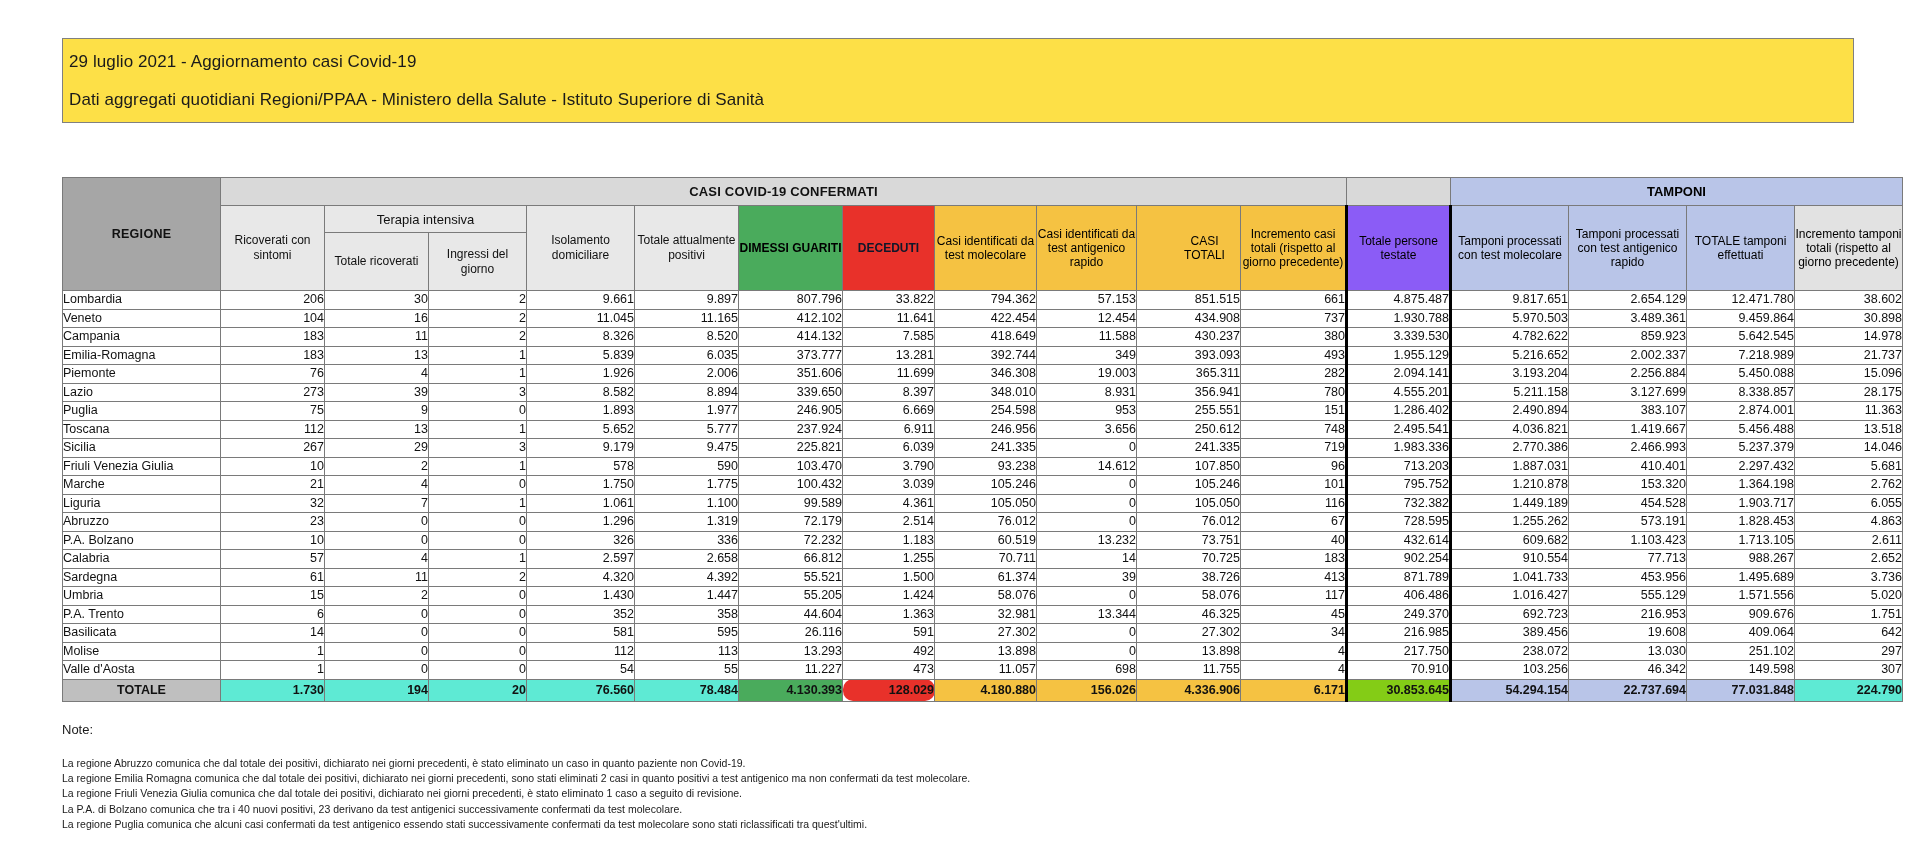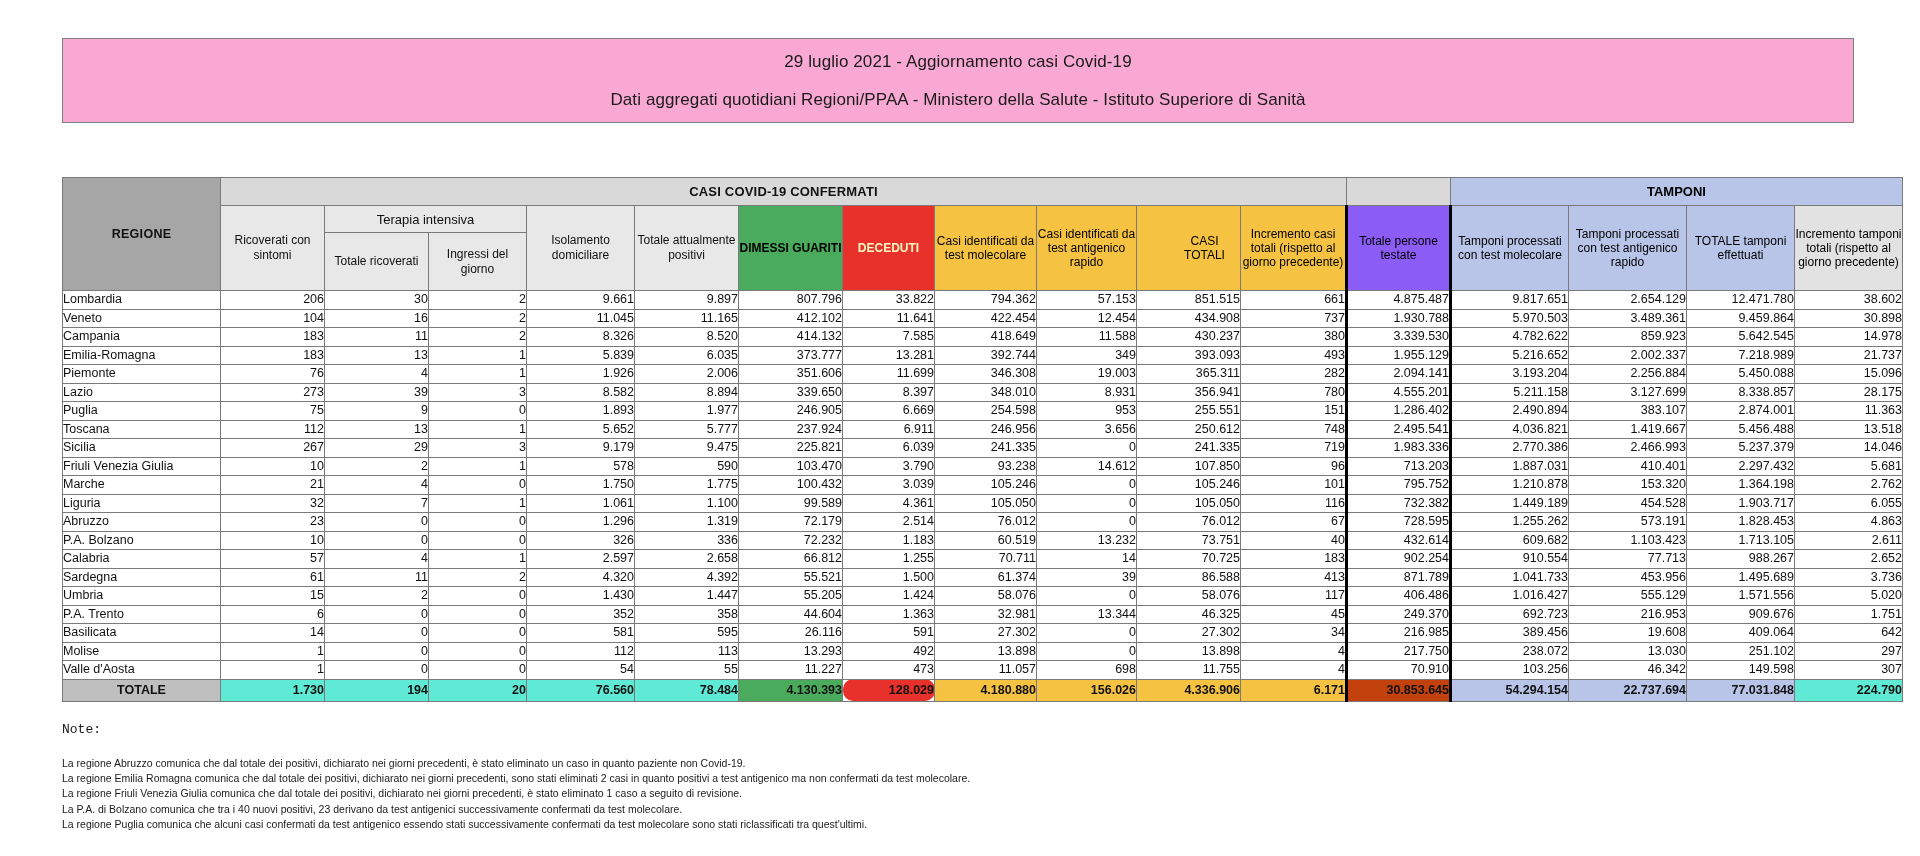--- a/index.html
+++ b/index.html
@@ -20,23 +20,24 @@
   .title-box {
     position: absolute;
     left: 62px;
     top: 38px;
     width: 1792px;
     height: 85px;
     border: 1px solid #808080;
     box-sizing: border-box;
     display: flex;
     flex-direction: column;
-    align-items: center;
+    align-items: flex-start;
     justify-content: center;
-    background: #f9a8d4;
+    background: #fde047;
+    padding-left: 6px;
   }
   .title-line1 {
     font-size: 17px;
     color: #1a1a1a;
     margin-bottom: 18px;
     letter-spacing: .1px;
   }
   .title-line2 {
     font-size: 17px;
     color: #1a1a1a;
@@ -88,21 +89,21 @@
     margin-left: 13px;
   }
   th.ti-head {
     background: #e8e8e8;
     font-weight: normal;
     font-size: 13px;
     text-align: center;
     height: 27px;
   }
   th.green  { background: #4aab5c; color: #000; font-weight: bold; font-size: 12px;}
-  th.red    { background: #e8312a; color: #fef9c3; font-weight: bold; font-size: 12px;}
+  th.red    { background: #e8312a; color: #0f172a; font-weight: bold; font-size: 12px;}
   th.amber  { background: #f5c242; color: #000; font-weight: normal; font-size: 12px; margin-top: 16px;}
   th.amber.bold { font-weight: normal; padding-left: 32px; }
   th.cyan   { background: #8b5cf6; color: #000; font-weight: normal; font-size: 12px;}
   th.lav    { background: #b9c5e8; color: #000; font-weight: normal; font-size: 12px;}
   th.lav.bold { font-weight: bold; font-size: 13px;}
   th.gray2  { background: #e2e2e2; color: #000; font-weight: normal; font-size: 12px;}
 
   
   td.region {
     background: #ffffff;
@@ -128,40 +129,39 @@
     background: #bfbfbf;
     font-weight: bold;
     height: 21px;
     line-height: 21px;
     font-size: 12.5px;
   }
   tr.total td.region   { text-align: center; padding-left: 0; }
   tr.total td.c-green  { background: #4aab5c; }
   tr.total td.c-red    { background: #e8312a; border-radius: 10px; }
   tr.total td.c-amber  { background: #f5c242; }
-  tr.total td.c-cyan   { background: #c2410c; }
+  tr.total td.c-cyan   { background: #84cc16; }
   tr.total td.c-lav    { background: #b9c5e8; }
   tr.total td.c-gray   { background: #5eead4; }
 
   
   .sep-left  { border-left: 3px solid #000 !important; }
   .sep-right { border-right: 3px solid #000 !important; }
 
   
   .notes {
     position: absolute;
     left: 62px;
     top: 722px;
     width: 1500px;
   }
   .notes-title {
     font-size: 13px;
     color: #1a1a1a;
     margin-bottom: 19px;
-    font-family: Liberation Mono, monospace;
   }
   .notes-list p {
     margin: 0 0 1px 0;
     font-size: 10.5px;
     color: #1a1a1a;
     line-height: 1.35;
     white-space: nowrap;
   }
 </style>
 </head>
@@ -516,21 +516,21 @@
             <td class="region">Sardegna</td>
             <td class="num">61</td>
             <td class="num">11</td>
             <td class="num">2</td>
             <td class="num">4.320</td>
             <td class="num">4.392</td>
             <td class="num">55.521</td>
             <td class="num">1.500</td>
             <td class="num">61.374</td>
             <td class="num">39</td>
-            <td class="num">86.588</td>
+            <td class="num">38.726</td>
             <td class="num">413</td>
             <td class="num sep-left sep-right">871.789</td>
             <td class="num">1.041.733</td>
             <td class="num">453.956</td>
             <td class="num">1.495.689</td>
             <td class="num">3.736</td>
           </tr>
           <tr>
             <td class="region">Umbria</td>
             <td class="num">15</td>

